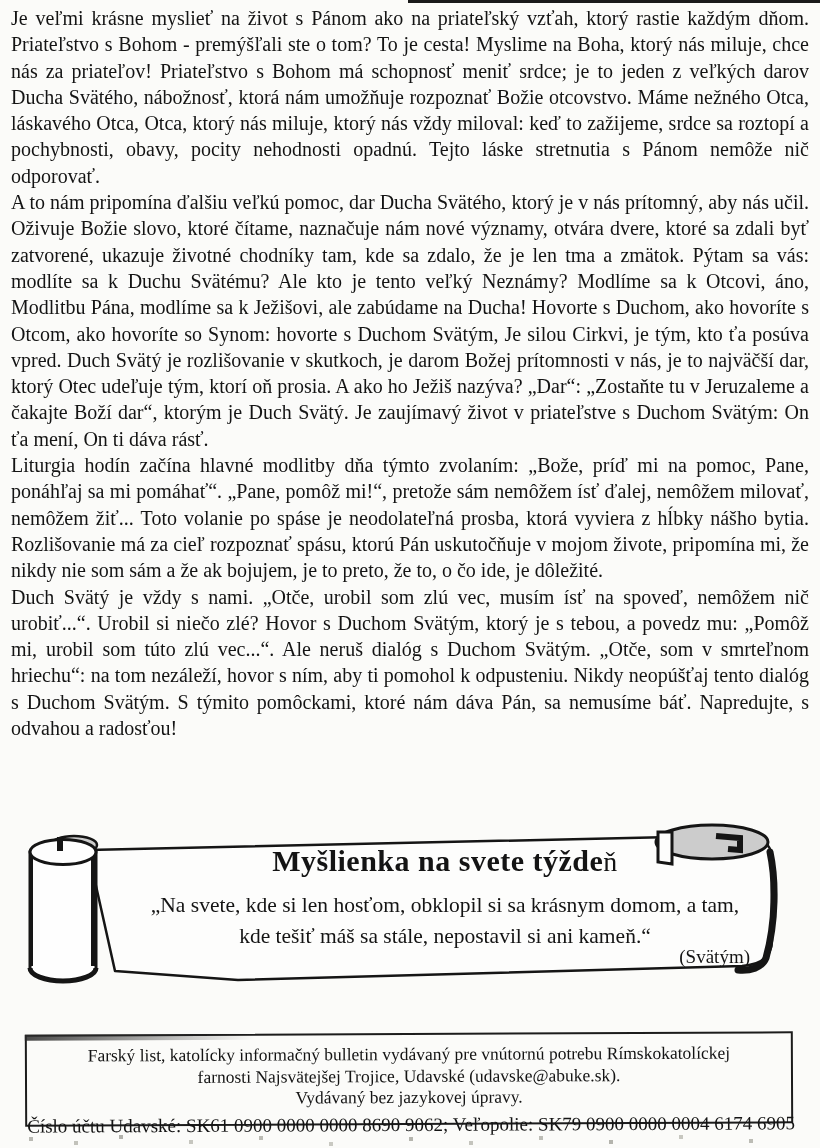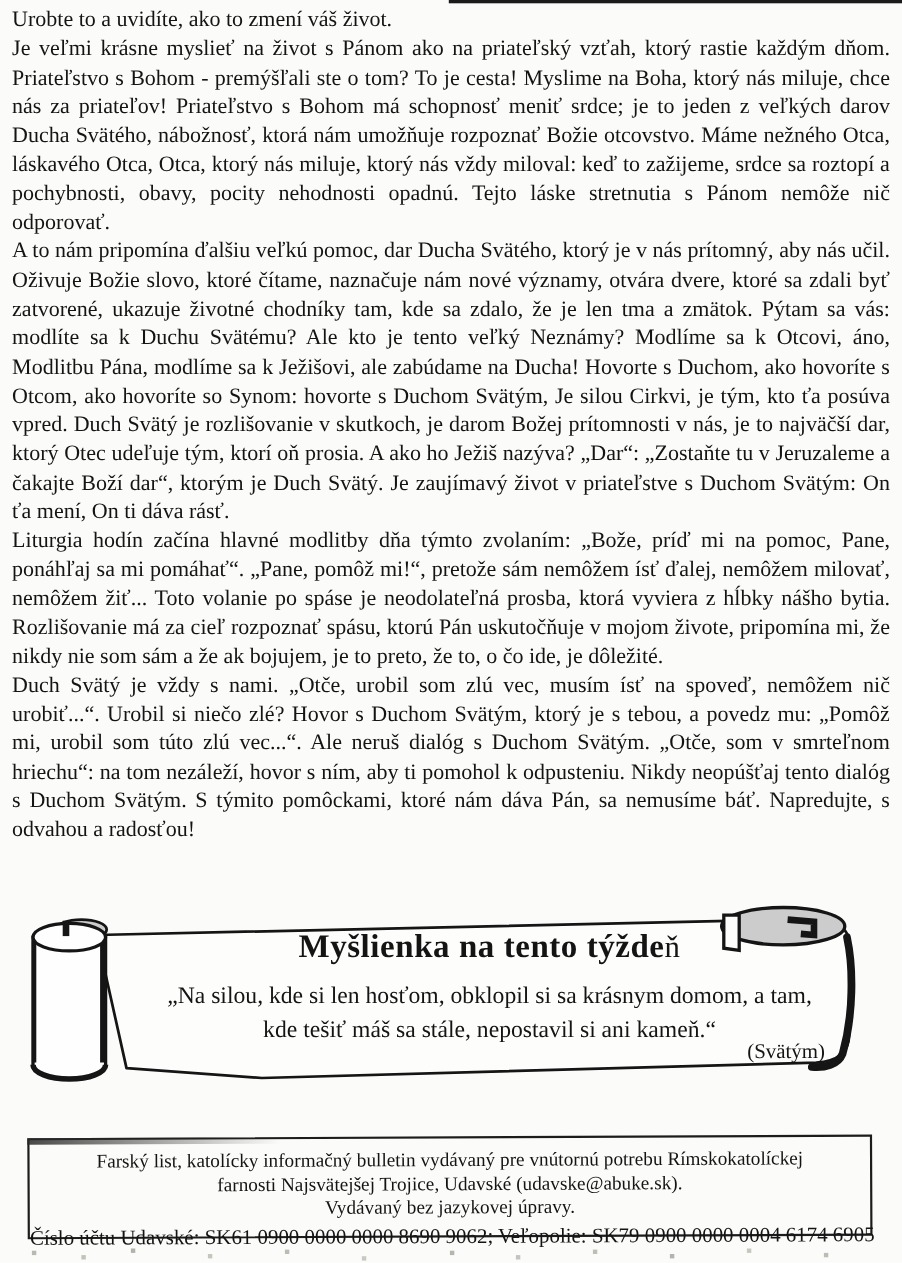--- a/index.html
+++ b/index.html
@@ -104,21 +104,20 @@
   }
 </style>
 </head>
 <body>
 
 <div class="page">
 
   <div class="scan-line-top"></div>
 
   <div class="text-block">
-    <p>Urobte to a uvidíte, ako to zmení váš život.</p>
     <p>Je veľmi krásne myslieť na život s Pánom ako na priateľský vzťah, ktorý rastie každým dňom. Priateľstvo s Bohom - premýšľali ste o tom? To je cesta! Myslime na Boha, ktorý nás miluje, chce nás za priateľov! Priateľstvo s Bohom má schopnosť meniť srdce; je to jeden z veľkých darov Ducha Svätého, nábožnosť, ktorá nám umožňuje rozpoznať Božie otcovstvo. Máme nežného Otca, láskavého Otca, Otca, ktorý nás miluje, ktorý nás vždy miloval: keď to zažijeme, srdce sa roztopí a pochybnosti, obavy, pocity nehodnosti opadnú. Tejto láske stretnutia s Pánom nemôže nič odporovať.</p>
     <p>A to nám pripomína ďalšiu veľkú pomoc, dar Ducha Svätého, ktorý je v nás prítomný, aby nás učil. Oživuje Božie slovo, ktoré čítame, naznačuje nám nové významy, otvára dvere, ktoré sa zdali byť zatvorené, ukazuje životné chodníky tam, kde sa zdalo, že je len tma a zmätok. Pýtam sa vás: modlíte sa k Duchu Svätému? Ale kto je tento veľký Neznámy? Modlíme sa k Otcovi, áno, Modlitbu Pána, modlíme sa k Ježišovi, ale zabúdame na Ducha! Hovorte s Duchom, ako hovoríte s Otcom, ako hovoríte so Synom: hovorte s Duchom Svätým, Je silou Cirkvi, je tým, kto ťa posúva vpred. Duch Svätý je rozlišovanie v skutkoch, je darom Božej prítomnosti v nás, je to najväčší dar, ktorý Otec udeľuje tým, ktorí oň prosia. A ako ho Ježiš nazýva? „Dar“: „Zostaňte tu v Jeruzaleme a čakajte Boží dar“, ktorým je Duch Svätý. Je zaujímavý život v priateľstve s Duchom Svätým: On ťa mení, On ti dáva rásť.</p>
     <p>Liturgia hodín začína hlavné modlitby dňa týmto zvolaním: „Bože, príď mi na pomoc, Pane, ponáhľaj sa mi pomáhať“. „Pane, pomôž mi!“, pretože sám nemôžem ísť ďalej, nemôžem milovať, nemôžem žiť... Toto volanie po spáse je neodolateľná prosba, ktorá vyviera z hĺbky nášho bytia. Rozlišovanie má za cieľ rozpoznať spásu, ktorú Pán uskutočňuje v mojom živote, pripomína mi, že nikdy nie som sám a že ak bojujem, je to preto, že to, o čo ide, je dôležité.</p>
     <p>Duch Svätý je vždy s nami. „Otče, urobil som zlú vec, musím ísť na spoveď, nemôžem nič urobiť...“. Urobil si niečo zlé? Hovor s Duchom Svätým, ktorý je s tebou, a povedz mu: „Pomôž mi, urobil som túto zlú vec...“. Ale neruš dialóg s Duchom Svätým. „Otče, som v smrteľnom hriechu“: na tom nezáleží, hovor s ním, aby ti pomohol k odpusteniu. Nikdy neopúšťaj tento dialóg s Duchom Svätým. S týmito pomôckami, ktoré nám dáva Pán, sa nemusíme báť. Napredujte, s odvahou a radosťou!</p>
   </div>
 
   <div class="scroll-wrap">
     <svg class="scroll-svg" width="820" height="185" viewBox="0 0 820 185">
 
       <path d="M 88 32 L 672 19 L 755 22 C 768 24 772 30 772 42 L 772 122 C 772 140 760 147 742 148 L 238 162 L 115 153 L 88 32 Z" fill="#fdfdfc" stroke="#151515" stroke-width="2.5" stroke-linejoin="round"></path>
@@ -138,24 +137,24 @@
 
       <path d="M 30 150 A 33 13 0 0 0 96 150" fill="none" stroke="#151515" stroke-width="5"></path>
 
       <ellipse cx="74" cy="27" rx="23" ry="9" fill="#cccccc" stroke="#151515" stroke-width="2.5"></ellipse>
 
       <ellipse cx="63" cy="34" rx="33" ry="12.5" fill="#fefefe" stroke="#151515" stroke-width="3"></ellipse>
 
       <rect x="57" y="19" width="6" height="14" fill="#151515"></rect>
     </svg>
 
-    <div class="scroll-title"><span>Myšlienka na tento týžde</span><span class="light-n">ň</span></div>
+    <div class="scroll-title"><span>Myšlienka na svete týžde</span><span class="light-n">ň</span></div>
 
     <div class="scroll-quote">
-      <div>„Na silou, kde si len hosťom, obklopil si sa krásnym domom, a tam,</div>
+      <div>„Na svete, kde si len hosťom, obklopil si sa krásnym domom, a tam,</div>
       <div>kde tešiť máš sa stále, nepostavil si ani kameň.“</div>
     </div>
 
     <div class="scroll-attr">(Svätým)</div>
   </div>
 
   <div class="footer-box">
     <div class="footer-smear"></div>
     <div class="footer-small">
       <div>Farský list, katolícky informačný bulletin vydávaný pre vnútornú potrebu Rímskokatolíckej</div>

